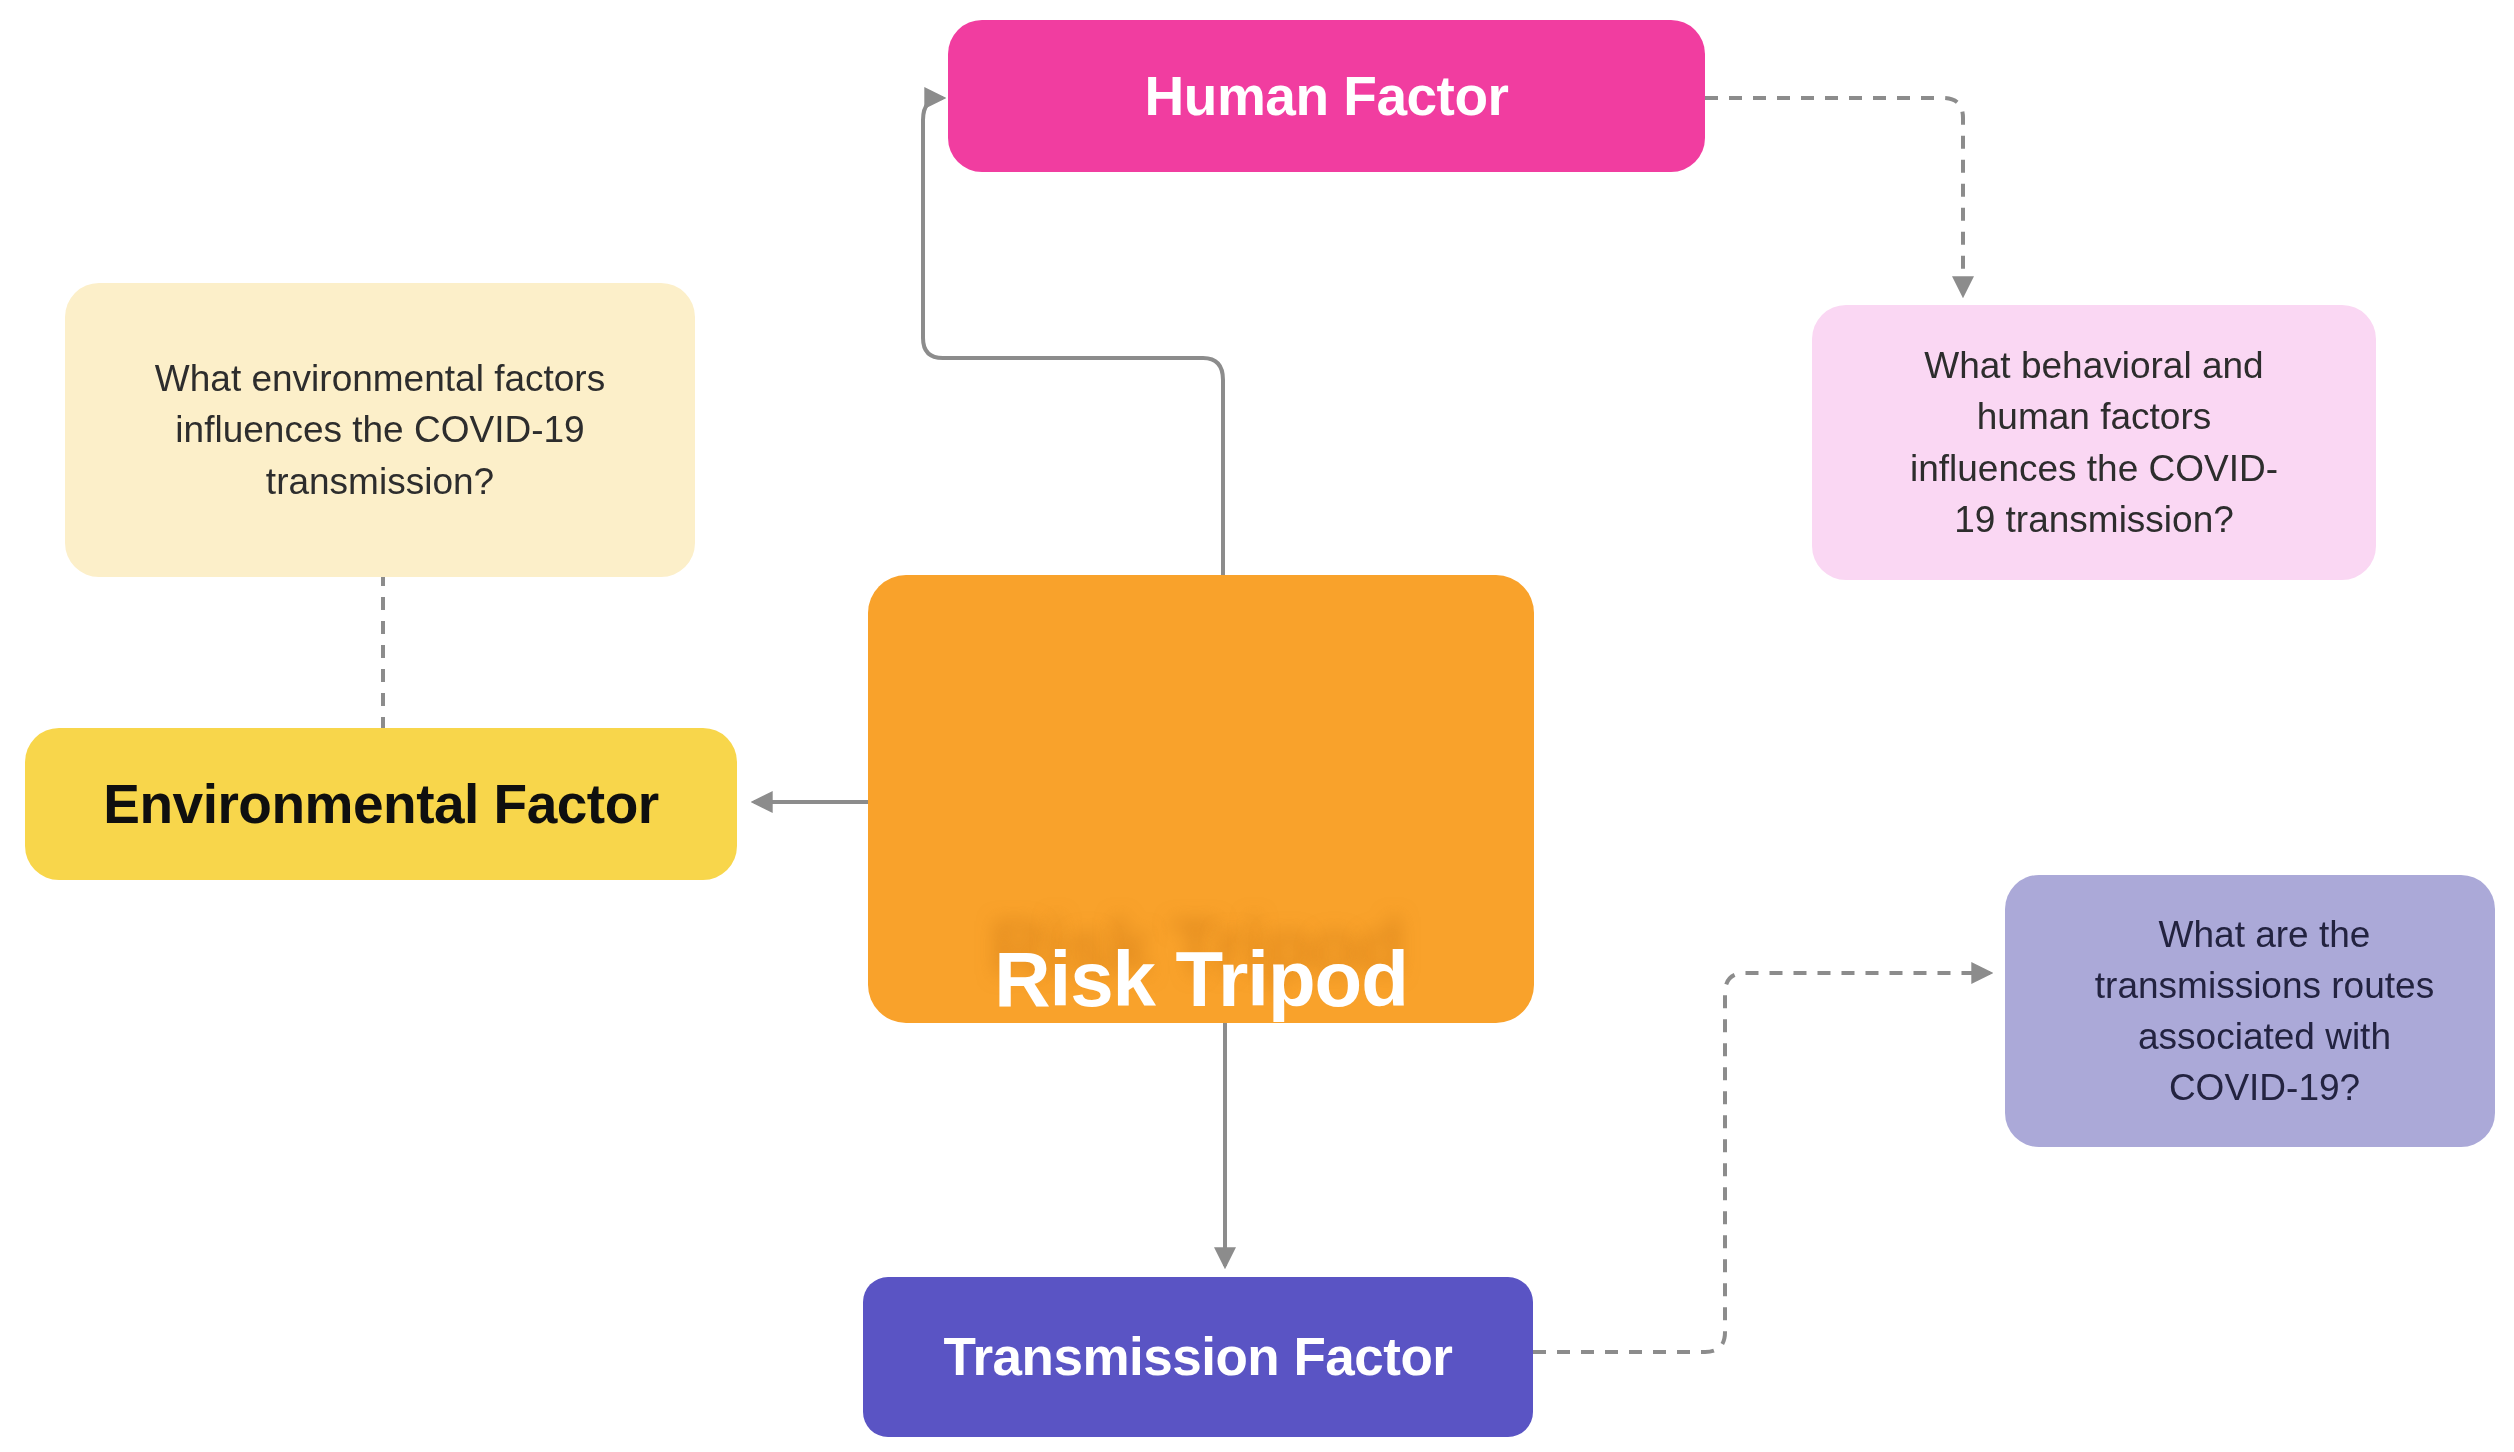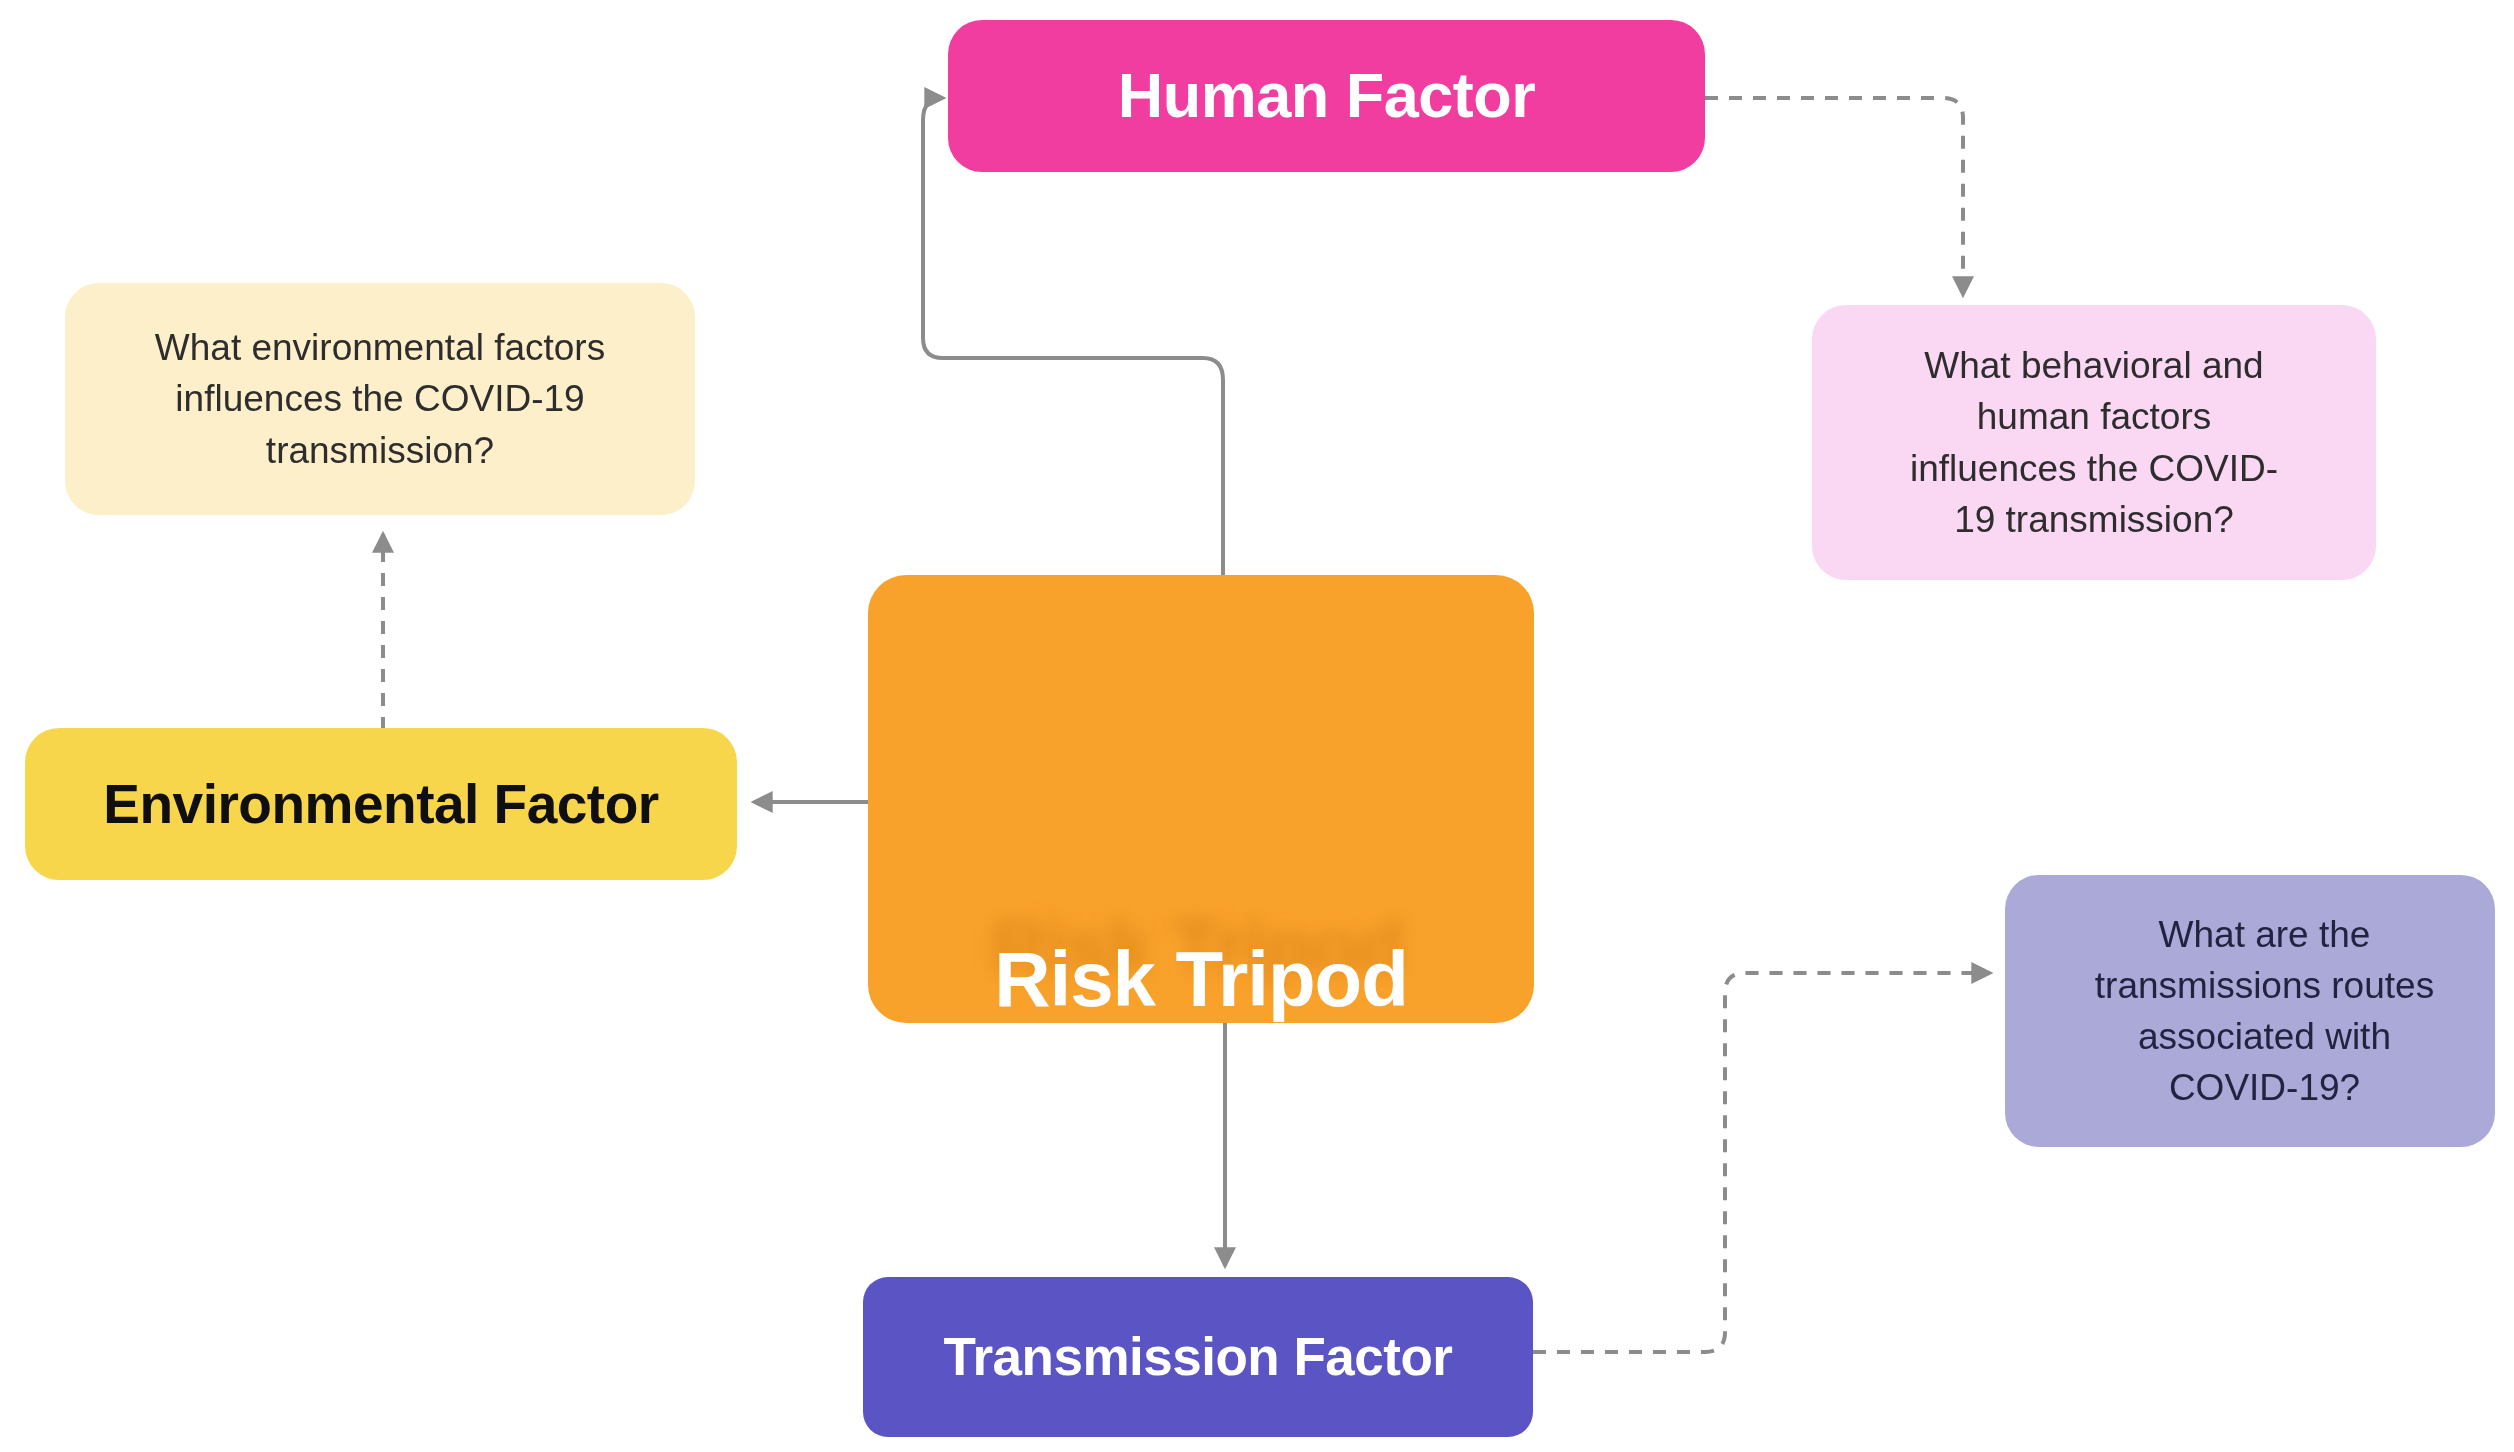--- a/index.html
+++ b/index.html
@@ -26,21 +26,21 @@
   }
   .factor-label {
     font-weight: bold;
     line-height: 1.1;
     letter-spacing: -0.5px;
   }
   .node-human {
     left: 948px; top: 20px; width: 757px; height: 152px;
     background: #F13DA0; border-radius: 34px;
   }
-  .node-human .factor-label { color: #ffffff; font-size: 63px; }
+  .node-human .factor-label { color: #ffffff; font-size: 55px; }
   .node-risk {
     left: 868px; top: 575px; width: 666px; height: 448px;
     background: #F9A22B; border-radius: 38px; align-items: flex-end;
   }
   .node-risk .factor-label {
     color: #ffffff; font-size: 78px; letter-spacing: -1px;
     text-shadow: -4px -32px 18px rgba(208, 122, 22, 0.55);
   }
   .node-env {
     left: 25px; top: 728px; width: 712px; height: 152px;
@@ -60,21 +60,21 @@
     border-radius: 34px;
     box-sizing: border-box;
     padding: 10px 18px;
   }
   .question .q-text {
     white-space: pre-line;
     font-size: 37px;
     line-height: 1.38;
   }
   .q-env {
-    left: 65px; top: 283px; width: 630px; height: 232px;
+    left: 65px; top: 283px; width: 630px; height: 294px;
     background: #FCEFC9;
   }
   .q-env .q-text { color: #2d2d2d; }
   .q-human {
     left: 1812px; top: 305px; width: 564px; height: 275px;
     background: #FAD7F3;
   }
   .q-human .q-text { color: #2d2d2d; }
   .q-trans {
     left: 2005px; top: 875px; width: 490px; height: 272px;

